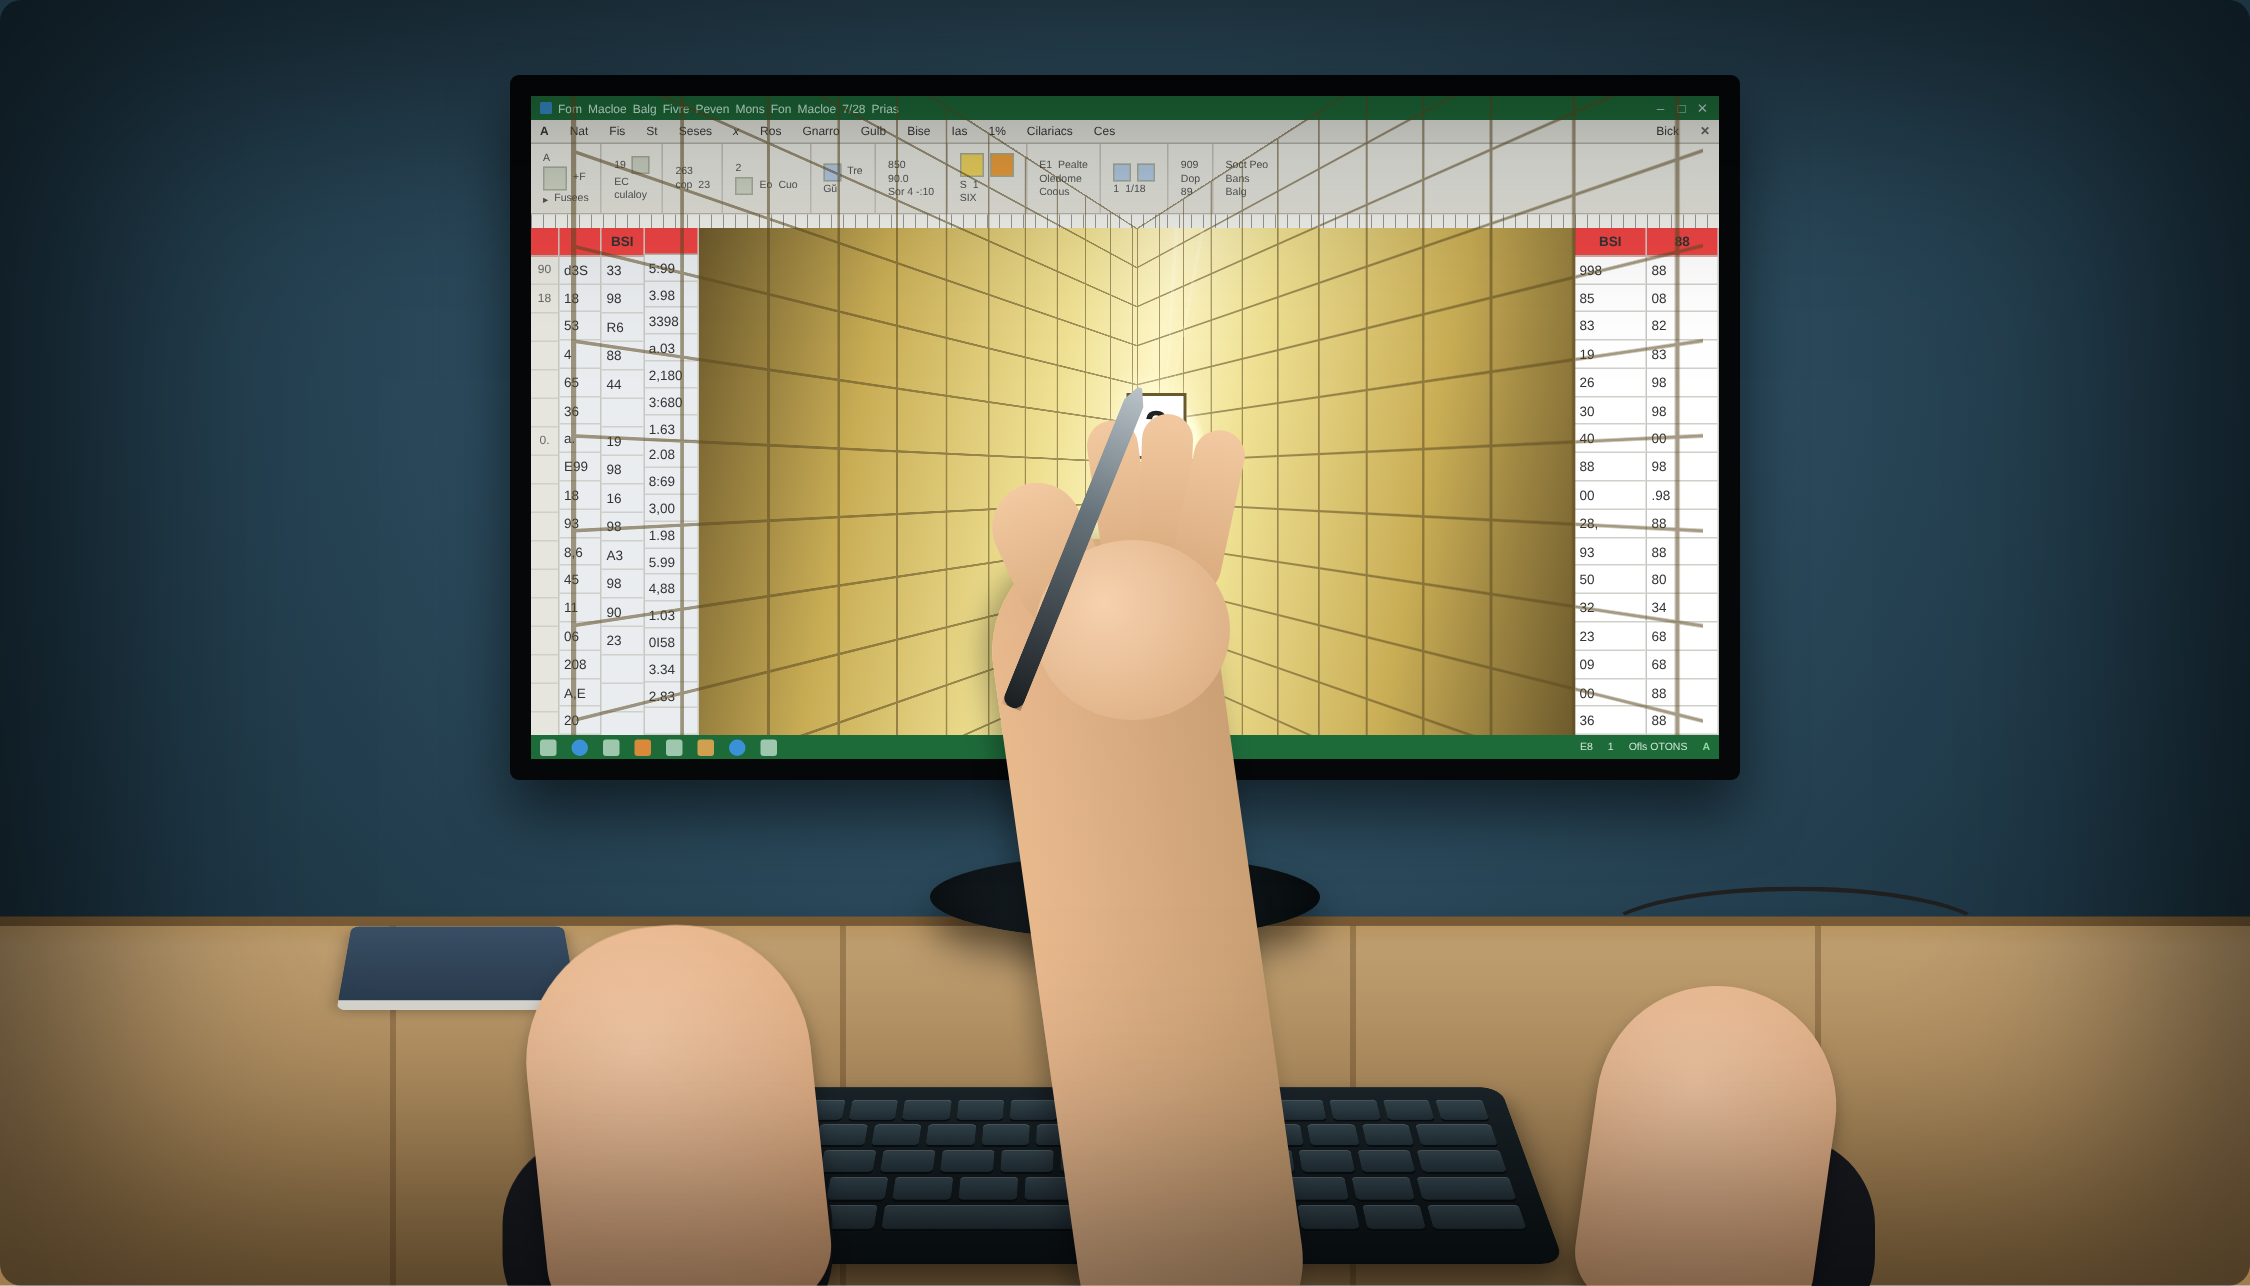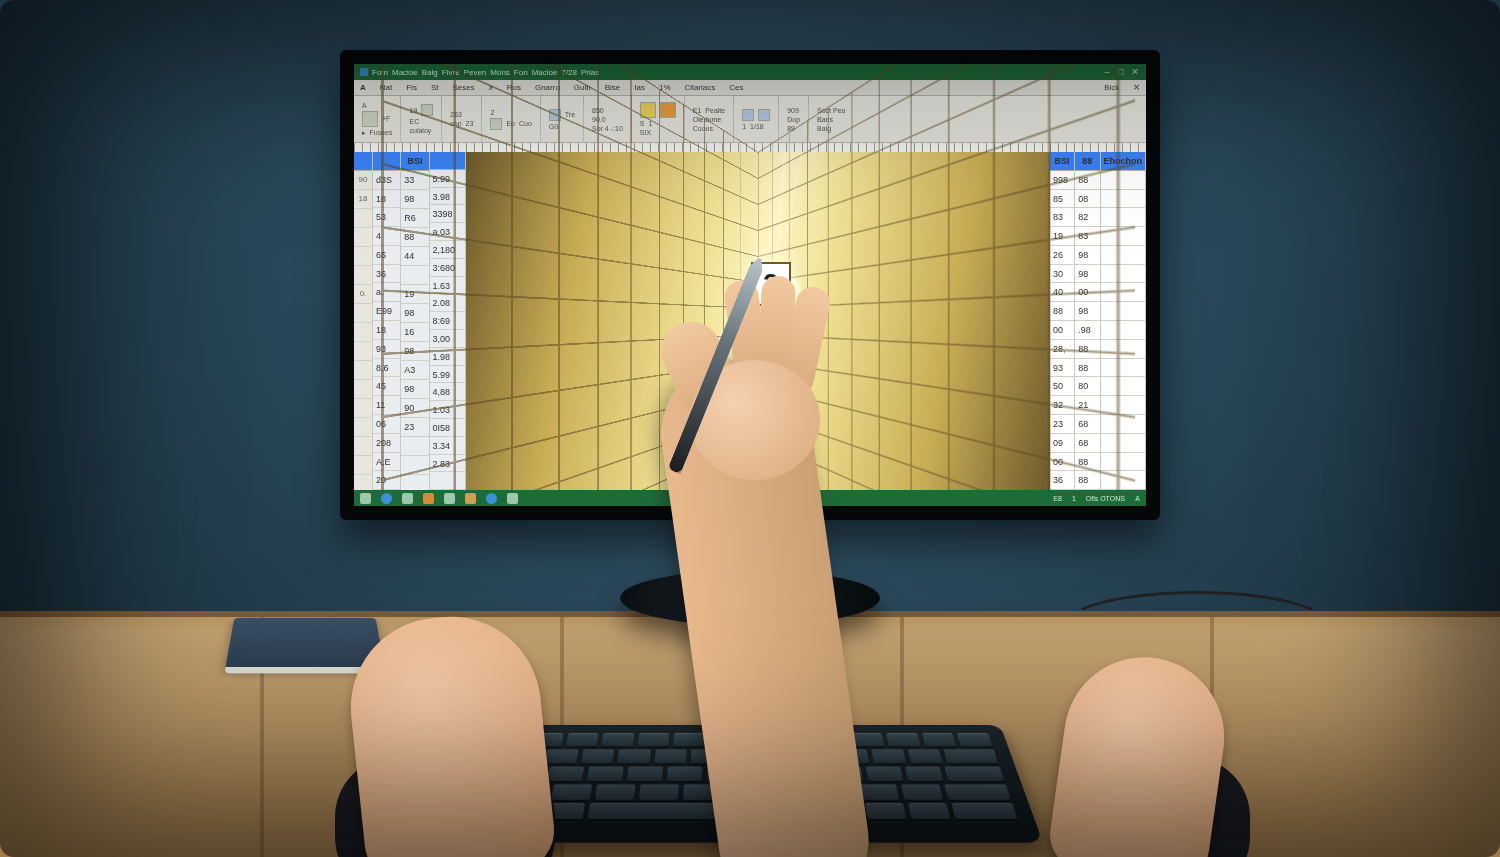--- a/index.html
+++ b/index.html
@@ -124,21 +124,21 @@
 
   .ruler{height:11px;background:#f4f4ee;border-bottom:1px solid #c2c2b8;
     background-image:repeating-linear-gradient(90deg,#999 0 1px,transparent 1px 8px);font-size:6px;color:#777;}
 
   .sheet{position:absolute;left:0;right:0;top:88px;bottom:16px;display:flex;}
   .leftcols{flex:0 0 112px;display:flex;}
   .rightcols{flex:0 0 96px;display:flex;background:#fff;}
   .col{flex:1;border-right:1px solid #c8c8c2;display:flex;flex-direction:column;}
   .col.rowhdr{flex:0 0 18px;background:#e6e6df;}
   .cell{height:18px;border-bottom:1px solid #d0d0ca;font-size:9px;padding:0 3px;line-height:18px;white-space:nowrap;overflow:hidden;}
-  .cell.hd{background:#3b82f6;font-weight:600;text-align:center;border-bottom:1px solid #b7b7ae;}
+  .cell.hd{background:#ef4444;font-weight:600;text-align:center;border-bottom:1px solid #b7b7ae;}
   .col.rowhdr .cell{font-size:8px;text-align:center;color:#666;}
 
   .center3d{flex:1;position:relative;background:#000;}
   .persp{position:absolute;inset:0;
     background:
       radial-gradient(circle at 53% 42%,rgba(255,255,220,.95) 0 22px,transparent 28px),
       linear-gradient(100deg,#6d5a2c 0%,#c9ad55 20%,#efe193 40%,#fff7c8 50%,#efe193 60%,#c9ad55 80%,#6d5a2c 100%);
   }
   .gridL,.gridR{position:absolute;top:0;bottom:0;width:50%;}
   .gridL{left:0;transform:perspective(420px) rotateY(58deg);transform-origin:right center;}
@@ -463,45 +463,25 @@
               <div class="cell">82</div>
               <div class="cell">83</div>
               <div class="cell">98</div>
               <div class="cell">98</div>
               <div class="cell">00</div>
               <div class="cell">98</div>
               <div class="cell">.98</div>
               <div class="cell">88</div>
               <div class="cell">88</div>
               <div class="cell">80</div>
-              <div class="cell">21</div>
+              <div class="cell">34</div>
               <div class="cell">68</div>
               <div class="cell">68</div>
               <div class="cell">88</div>
               <div class="cell">88</div>
-            </div>
-          <div class="col" id="rcC" style="flex:1.2">
-              <div class="cell hd">Ehochon</div>
-              <div class="cell"></div>
-              <div class="cell"></div>
-              <div class="cell"></div>
-              <div class="cell"></div>
-              <div class="cell"></div>
-              <div class="cell"></div>
-              <div class="cell"></div>
-              <div class="cell"></div>
-              <div class="cell"></div>
-              <div class="cell"></div>
-              <div class="cell"></div>
-              <div class="cell"></div>
-              <div class="cell"></div>
-              <div class="cell"></div>
-              <div class="cell"></div>
-              <div class="cell"></div>
-              <div class="cell"></div>
             </div>
         </div>
       </div>
 
       <div class="statusbar">
         <div class="sic"></div>
         <div class="sic r"></div>
         <div class="sic"></div>
         <div class="sic o"></div>
         <div class="sic"></div>

